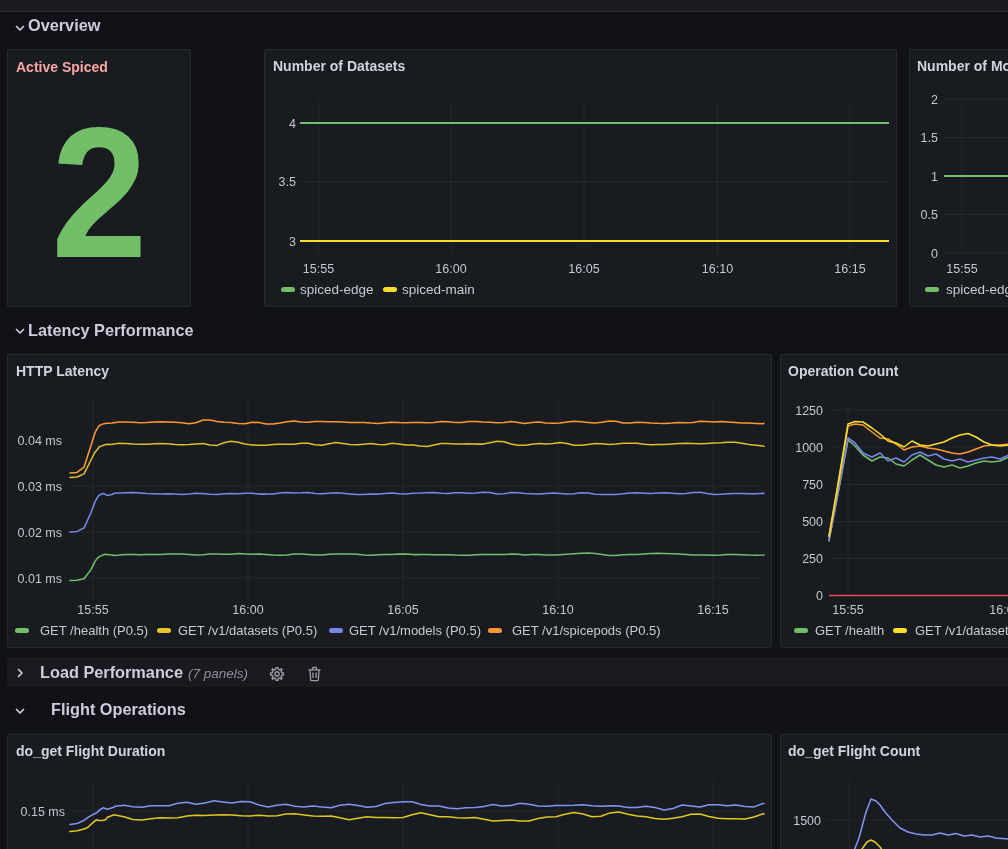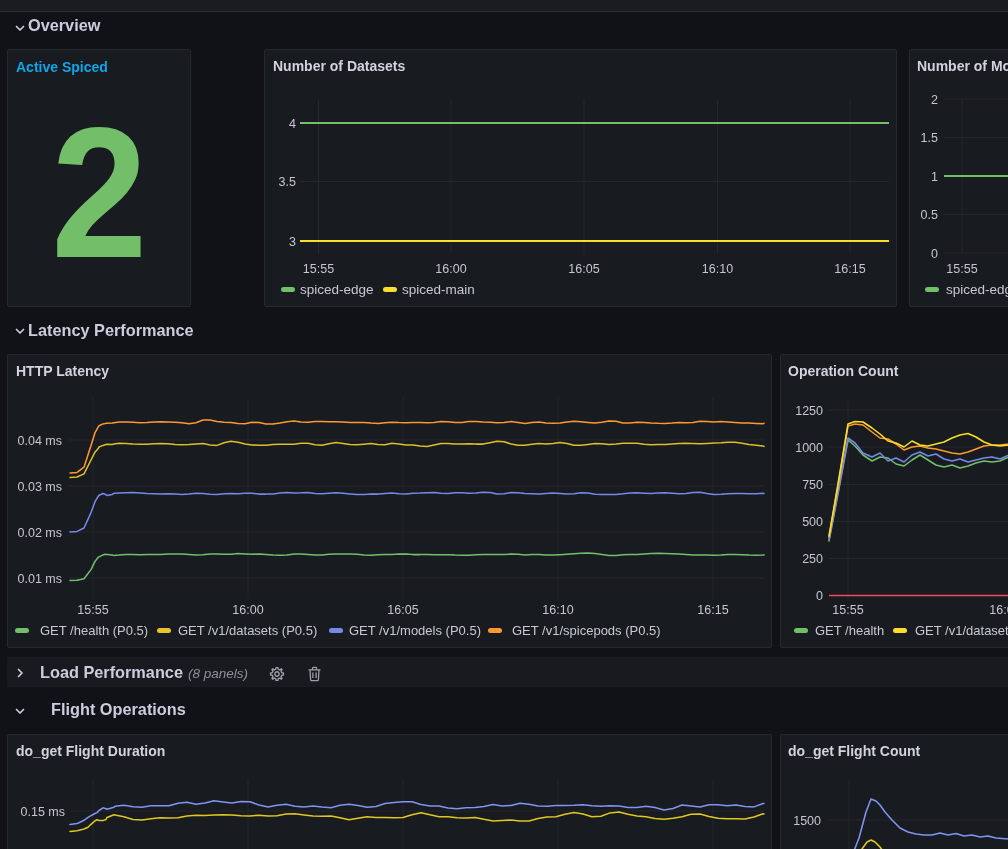--- a/index.html
+++ b/index.html
@@ -8,21 +8,21 @@
 .sect { position:absolute; height:17px; display:flex; align-items:center; font-size:16.3px; font-weight:bold; color:#ccccdc; white-space:nowrap;text-align:center; }
 svg text { font-family:"Liberation Sans", sans-serif; }
 </style></head><body>
 <div class="abs" style="left:0;top:0;width:1008px;height:12px;background:#1b1c21;border-bottom:1px solid #2d2e33;"></div>
 
 <svg class="abs" style="left:13.600000000000001px;top:22px" width="12" height="12" viewBox="0 0 12 12">
     <polyline points="2.5,4.5 6,8 9.5,4.5" fill="none" stroke="#ccccdc" stroke-width="1.7" stroke-linecap="round" stroke-linejoin="round"></polyline>
   </svg>
 <div class="sect" style="left:28px;top:17px;">Overview</div>
 <div class="panel" style="left:7px;top:49px;width:184px;height:258px;"></div>
-<div class="abs" style="left:16px;top:59px;font-size:14px;font-weight:bold;color:#0ea5e9;">Active Spiced</div>
+<div class="abs" style="left:16px;top:59px;font-size:14px;font-weight:bold;color:#fca5a5;">Active Spiced</div>
 <div class="abs" style="left:7px;top:87px;width:184px;height:213px;display:flex;align-items:center;justify-content:center;">
     <span style="font-size:185px;font-weight:bold;color:#73bf69;line-height:1;display:inline-block;transform:scaleX(0.935);">2</span>
   </div>
 <div class="panel" style="left:264px;top:49px;width:633px;height:258px;"></div>
 <svg class="abs" style="left:264px;top:49px" width="633" height="258" viewBox="0 0 633 258">
     <text x="9" y="22" font-size="14" font-weight="bold" fill="#d2d3de">Number of Datasets</text>
     <line x1="36" y1="74" x2="625" y2="74" stroke="#25272e" stroke-width="1"></line>
     <line x1="36" y1="132.5" x2="625" y2="132.5" stroke="#25272e" stroke-width="1"></line>
     <line x1="36" y1="192" x2="625" y2="192" stroke="#25272e" stroke-width="1"></line>
     <line x1="54.5" y1="51" x2="54.5" y2="205" stroke="#25272e" stroke-width="1"></line>
@@ -128,21 +128,21 @@
     <rect x="14" y="274" width="14" height="5" rx="2.5" fill="#73bf69"></rect>
     <text x="35" y="281" font-size="13" fill="#c8c9d3">GET /health</text>
     <rect x="113" y="274" width="14" height="5" rx="2.5" fill="#fade2a"></rect>
     <text x="135" y="281" font-size="13" fill="#c8c9d3">GET /v1/datasets</text>
   </svg>
 <div class="abs" style="left:7px;top:657px;width:1001px;height:30px;background:#191a20;"></div>
 <svg class="abs" style="left:13.899999999999999px;top:667px" width="12" height="12" viewBox="0 0 12 12">
     <polyline points="4.5,2.5 8,6 4.5,9.5" fill="none" stroke="#ccccdc" stroke-width="1.7" stroke-linecap="round" stroke-linejoin="round"></polyline>
   </svg>
 <div class="sect" style="left:40px;top:664px;">Load Performance</div>
-<div class="abs" style="left:188px;top:666px;font-size:13.5px;font-style:italic;color:#8e8f99;">(8 panels)</div>
+<div class="abs" style="left:188px;top:666px;font-size:13.5px;font-style:italic;color:#8e8f99;">(7 panels)</div>
 <svg class="abs" style="left:269px;top:666px" width="16" height="16" viewBox="0 0 16 16">
 <path fill="none" stroke="#9d9ea7" stroke-width="1.4" d="M8 5.8 A2.2 2.2 0 1 0 8 10.2 A2.2 2.2 0 1 0 8 5.8 M8 1.6 L8.9 1.6 L9.3 3.3 L10.8 3.9 L12.3 3 L13 3.7 L12.1 5.2 L12.7 6.7 L14.4 7.1 L14.4 8.9 L12.7 9.3 L12.1 10.8 L13 12.3 L12.3 13 L10.8 12.1 L9.3 12.7 L8.9 14.4 L7.1 14.4 L6.7 12.7 L5.2 12.1 L3.7 13 L3 12.3 L3.9 10.8 L3.3 9.3 L1.6 8.9 L1.6 7.1 L3.3 6.7 L3.9 5.2 L3 3.7 L3.7 3 L5.2 3.9 L6.7 3.3 L7.1 1.6 Z"></path>
 </svg>
 <svg class="abs" style="left:307px;top:666px" width="15" height="16" viewBox="0 0 15 16">
 <path fill="none" stroke="#9d9ea7" stroke-width="1.3" d="M1.5 3.8 H13.5 M5.5 3.5 V2.2 A0.8 0.8 0 0 1 6.3 1.4 H8.7 A0.8 0.8 0 0 1 9.5 2.2 V3.5 M3 3.8 L3.6 13.6 A1.2 1.2 0 0 0 4.8 14.7 H10.2 A1.2 1.2 0 0 0 11.4 13.6 L12 3.8 M5.9 6.5 V12 M9.1 6.5 V12"></path>
 </svg>
 <svg class="abs" style="left:13.600000000000001px;top:705px" width="12" height="12" viewBox="0 0 12 12">
     <polyline points="2.5,4.5 6,8 9.5,4.5" fill="none" stroke="#ccccdc" stroke-width="1.7" stroke-linecap="round" stroke-linejoin="round"></polyline>
   </svg>
 <div class="sect" style="left:28px;top:701px;margin-left:23px;">Flight Operations</div>

